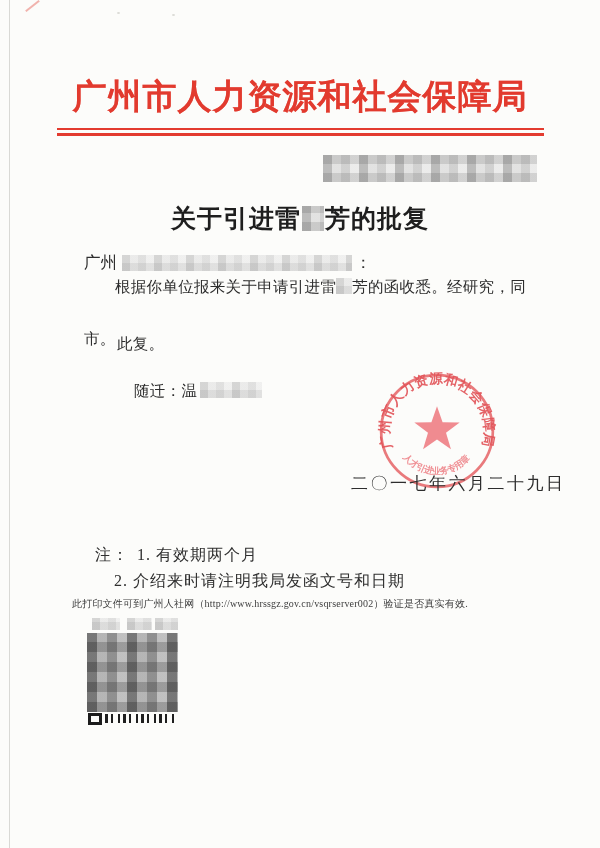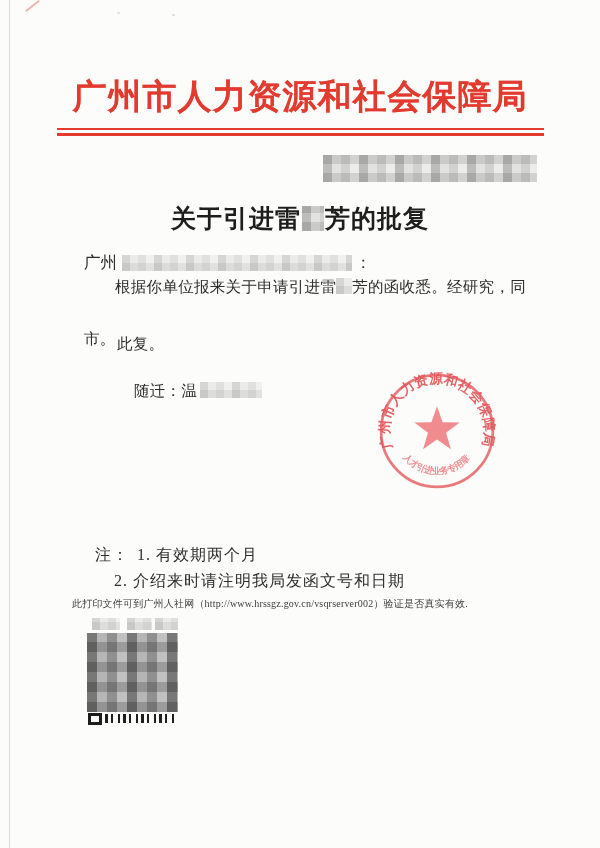--- a/index.html
+++ b/index.html
@@ -154,20 +154,21 @@
     <defs>
       <path id="arcTop" d="M 15,74 A 46,46 0 1 1 101,74" fill="none"></path>
       <path id="arcBottom" d="M 24,82 A 41.6,41.6 0 0 0 92,82" fill="none"></path>
     </defs>
     <circle class="ring" cx="58" cy="58" r="54"></circle>
     <polygon class="star" points="58,34 63.4,49.6 79.9,49.9 66.7,59.8 71.5,75.6 58,66.2 44.5,75.6 49.3,59.8 36.1,49.9 52.6,49.6"></polygon>
     <text class="ring-text"><textPath href="#arcTop" startOffset="0" textLength="176">广州市人力资源和社会保障局</textPath></text>
     <text class="bottom-text"><textPath href="#arcBottom" startOffset="2" textLength="74">人才引进业务专用章</textPath></text>
   </svg>
 
+  <div class="abs date">二〇一七年六月二十九日</div>
 
   <div class="abs note-row1">
     <span>注：</span>
     <span class="note-item">1. 有效期两个月</span>
   </div>
   <div class="abs note-row2">2. 介绍来时请注明我局发函文号和日期</div>
 
   <div class="abs footer-note">此打印文件可到广州人社网（http://www.hrssgz.gov.cn/vsqrserver002）验证是否真实有效.</div>
 
   <div class="abs mz-light blur-strip bs1"></div>

